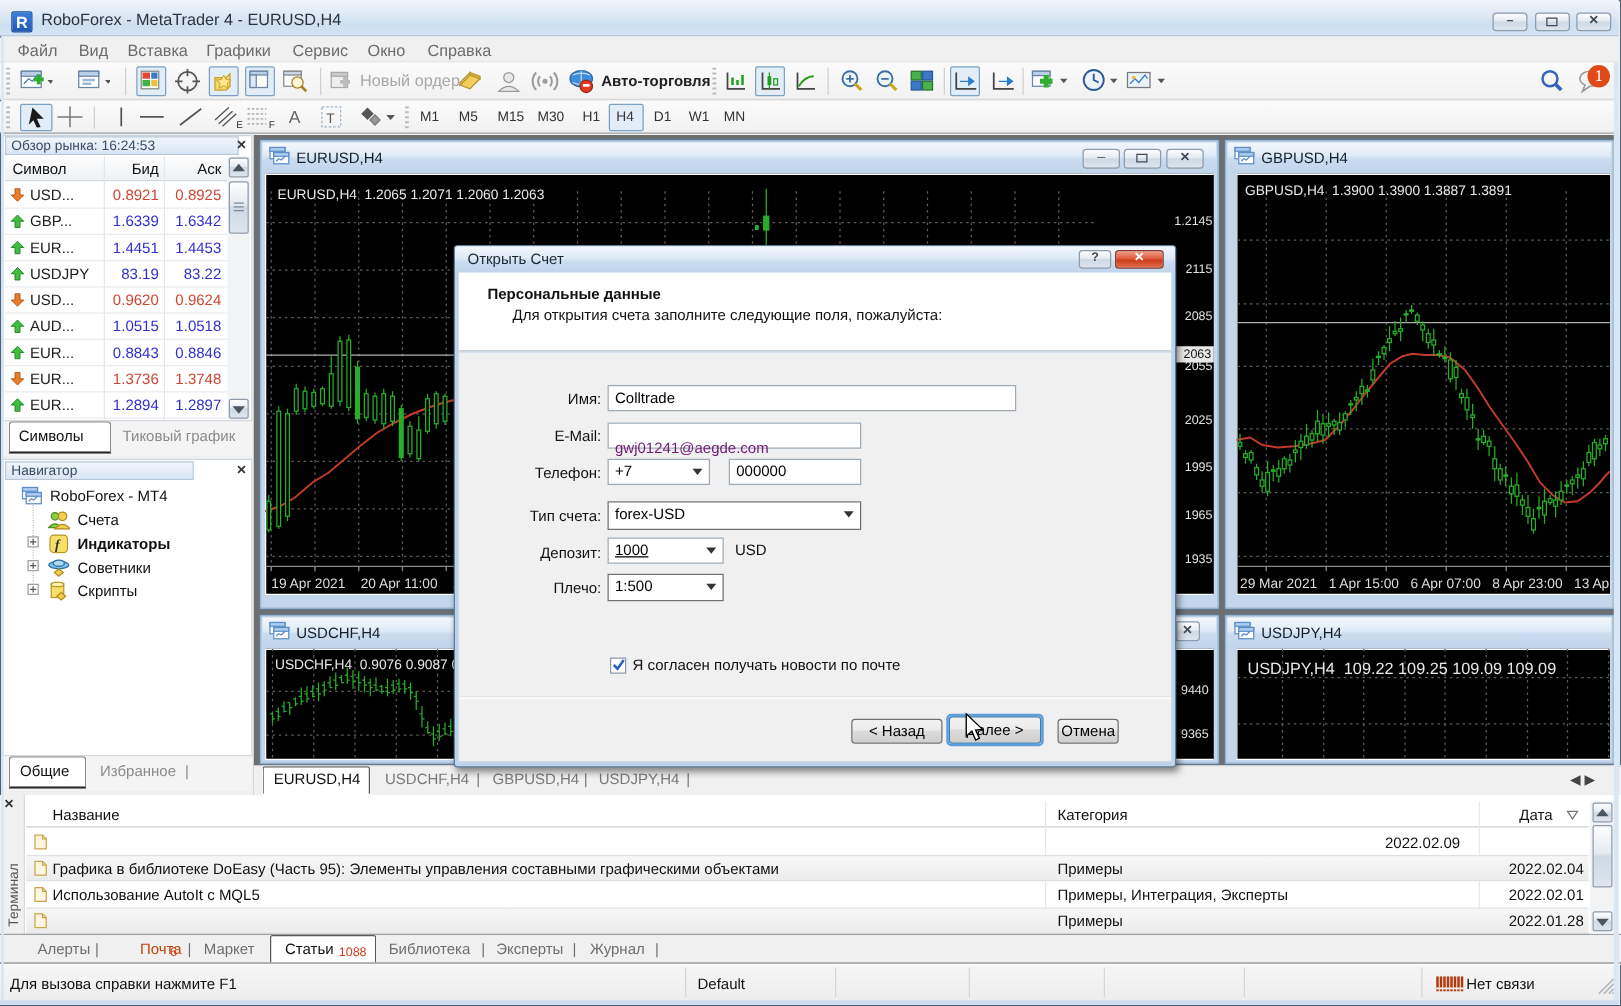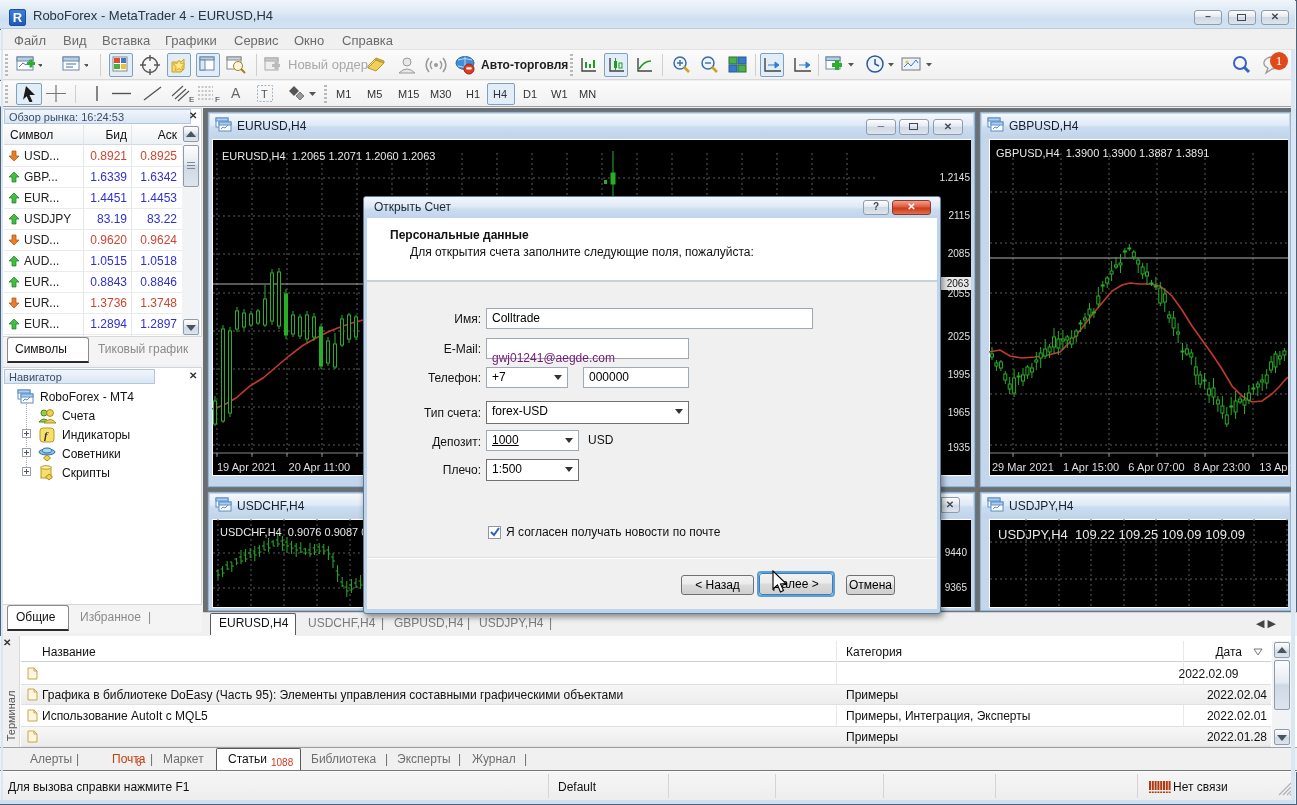--- a/index.html
+++ b/index.html
@@ -325,21 +325,21 @@
       <circle cx="6" cy="5" r="3" fill="#8fd04a" stroke="#4e8a1e"></circle>
       <path d="M1 14 q5 -6 10 0 z" fill="#8fd04a" stroke="#4e8a1e"></path>
       <circle cx="12" cy="5" r="3.4" fill="#f3cf4e" stroke="#b08a1e"></circle>
       <path d="M6 15 q6 -7 12 0 z" fill="#f3cf4e" stroke="#b08a1e"></path>
     </svg>
 <div class="abs" style="left:62px;top:409px;font-size:12px;color:#111;">Счета</div>
 <svg class="abs" style="left:38px;top:427px" width="18" height="16" viewBox="0 0 18 16">
       <rect x="2" y="1" width="14" height="14" rx="3" fill="#f7e06a" stroke="#b59a28"></rect>
       <text x="6" y="12" font-size="11" font-style="italic" font-weight="bold" fill="#333" font-family="Liberation Serif">f</text>
     </svg>
-<div class="abs" style="left:62px;top:428px;font-size:12px;color:#111;">Индикаторы</div>
+<div class="abs" style="left:62px;top:428px;font-size:12px;color:#111;font-weight:bold;">Индикаторы</div>
 <svg class="abs" style="left:38px;top:446px" width="18" height="16" viewBox="0 0 18 16">
       <ellipse cx="9" cy="6" rx="8" ry="3" fill="#7fc3ee" stroke="#2e6da0"></ellipse>
       <ellipse cx="9" cy="4.5" rx="4.5" ry="2.5" fill="#a8d8f4" stroke="#2e6da0"></ellipse>
       <path d="M9 9 l3.5 3 -3.5 3 -3.5 -3 z" fill="#f3cf4e" stroke="#b08a1e"></path>
     </svg>
 <div class="abs" style="left:62px;top:447px;font-size:12px;color:#111;">Советники</div>
 <svg class="abs" style="left:38px;top:465px" width="18" height="16" viewBox="0 0 18 16">
       <rect x="3" y="2" width="10" height="11" fill="#f7e06a" stroke="#b59a28"></rect>
       <ellipse cx="8" cy="2.5" rx="5" ry="1.8" fill="#fdf0b0" stroke="#b59a28"></ellipse>
       <path d="M11 9 l3.5 3 -3.5 3 -3.5 -3 z" fill="#f3cf4e" stroke="#b08a1e"></path>
@@ -907,21 +907,21 @@
 <div class="abs" style="left:846px;top:645px;font-size:12px;color:#111;">Категория</div>
 <div class="abs" style="left:1183px;top:641px;width:1px;height:106px;background:#e6e8ea;"></div>
 <div class="abs" style="left:1192px;top:645px;width:50px;text-align:right;font-size:12px;color:#111;">Дата</div>
 <svg class="abs" style="left:1253px;top:648px" width="10" height="8" viewBox="0 0 10 8">
       <path d="M1 1 h8 l-4 6 z" fill="none" stroke="#777"></path>
     </svg>
 <svg class="abs" style="left:27px;top:667px" width="11" height="13" viewBox="0 0 11 13">
       <path d="M1 1 h6 l3 3 v8 h-9 z" fill="#fdf6e0" stroke="#caa54a"></path>
       <path d="M7 1 v3 h3" fill="none" stroke="#caa54a"></path>
     </svg>
-<div class="abs" style="left:1150px;top:667px;width:117px;text-align:center;font-size:12px;color:#111;">2022.02.09</div>
+<div class="abs" style="left:1108px;top:667px;width:117px;text-align:left;font-size:12px;color:#111;">2022.02.09</div>
 <div class="abs" style="left:21px;top:684px;width:1250px;height:21px;background:linear-gradient(#f7f7f7,#ececec);border-top:1px solid #e0e0e0;border-bottom:1px solid #e0e0e0;"></div>
 <svg class="abs" style="left:27px;top:688px" width="11" height="13" viewBox="0 0 11 13">
       <path d="M1 1 h6 l3 3 v8 h-9 z" fill="#fdf6e0" stroke="#caa54a"></path>
       <path d="M7 1 v3 h3" fill="none" stroke="#caa54a"></path>
     </svg>
 <div class="abs" style="left:42px;top:688px;font-size:12px;color:#111;white-space:nowrap;">Графика в библиотеке DoEasy (Часть 95): Элементы управления составными графическими объектами</div>
 <div class="abs" style="left:846px;top:688px;font-size:12px;color:#111;white-space:nowrap;">Примеры</div>
 <div class="abs" style="left:1150px;top:688px;width:117px;text-align:right;font-size:12px;color:#111;">2022.02.04</div>
 <svg class="abs" style="left:27px;top:709px" width="11" height="13" viewBox="0 0 11 13">
       <path d="M1 1 h6 l3 3 v8 h-9 z" fill="#fdf6e0" stroke="#caa54a"></path>

